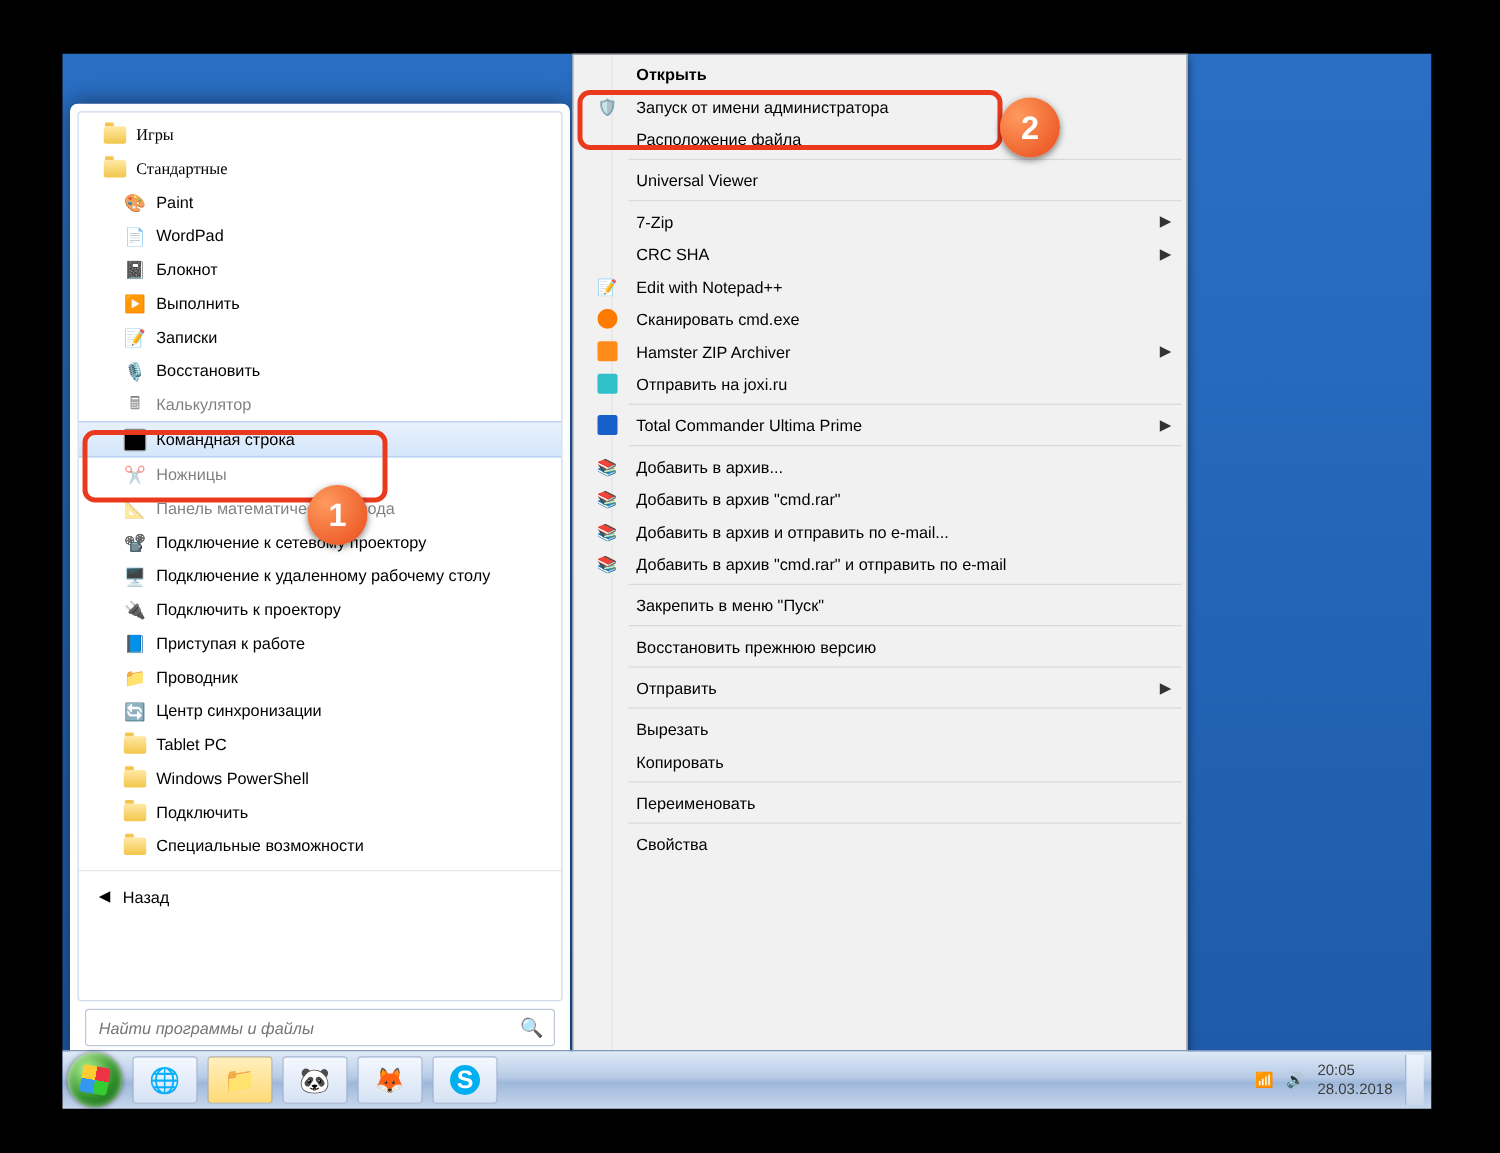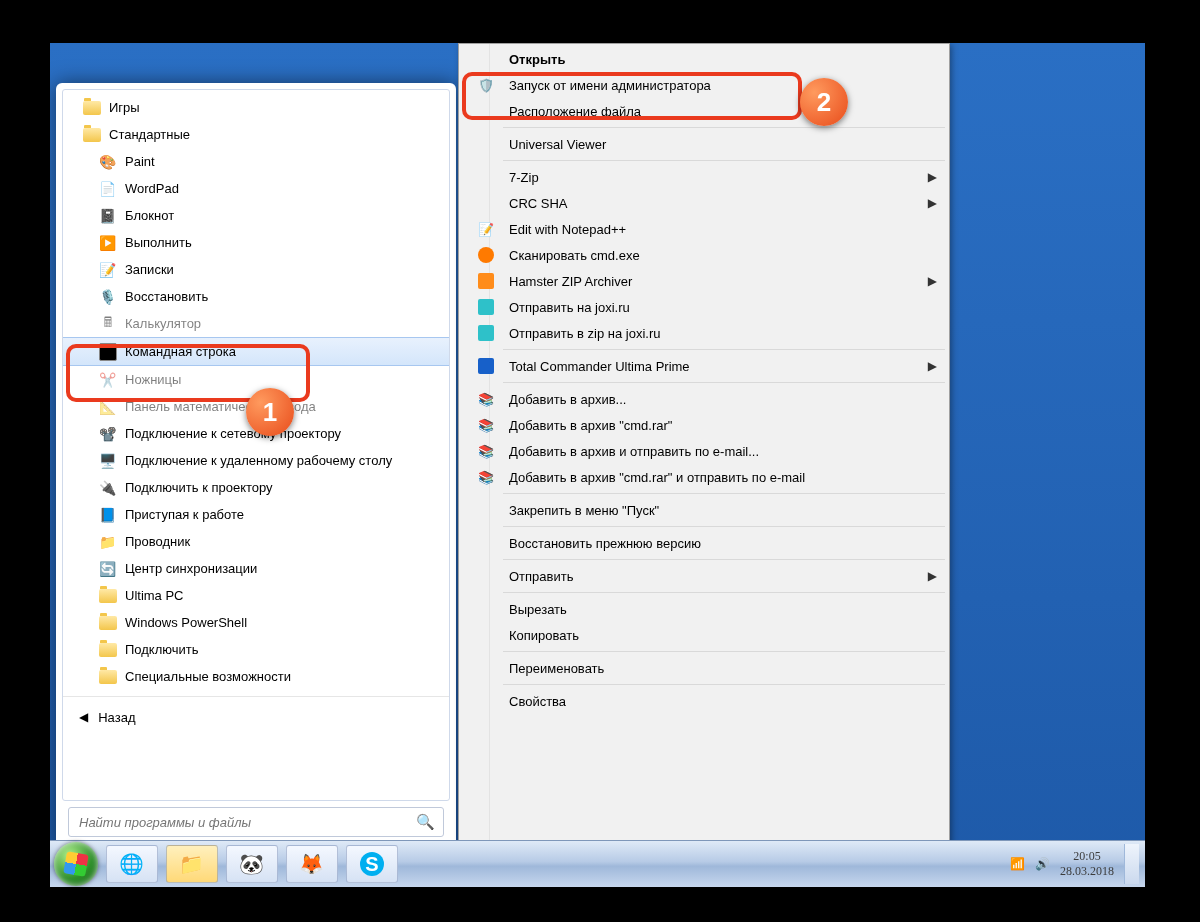--- a/index.html
+++ b/index.html
@@ -2,21 +2,21 @@
 <html><head>
 <meta charset="utf-8">
 <style>
   html,body{margin:0;padding:0;width:1200px;height:922px;font-family:"Segoe UI",Tahoma,sans-serif;font-size:13px;overflow:hidden;background:#000;}
   .frame{position:absolute;left:50px;top:43px;width:1095px;height:832px;background:linear-gradient(#2a6fc4,#1e5aa9);}
   
   .startmenu{position:absolute;left:56px;top:83px;width:400px;height:770px;background:#fff;border:1px solid #
   6d8ccc;border-radius:6px;box-shadow:0 0 20px rgba(0,0,0,.5);overflow:hidden;}
   .programlist{position:absolute;left:6px;top:6px;right:6px;height:702px;background:#fff;border:1px solid #cfd9ea;border-radius:3px;padding:4px 0;overflow:hidden;}
   .pl-item{display:flex;align-items:center;height:27px;padding-left:10px;white-space:nowrap;}
-  .pl-ind1{padding-left:20px;}
+  .pl-ind1{padding-left:20px;font-family:Liberation Serif, serif;}
   .pl-ind2{padding-left:36px;}
   .pl-item.sel{background:linear-gradient(#e8f1fd,#d4e6fb);border-top:1px solid #a7c7f0;border-bottom:1px solid #a7c7f0;text-align:right;}
   .pl-item .ic{width:18px;height:18px;margin-right:8px;display:flex;align-items:center;justify-content:center;font-size:14px;}
   .folder-ic{width:18px;height:14px;background:linear-gradient(#ffe9a6,#f3c64b);border-radius:2px;position:relative;margin-right:8px;}
   .folder-ic::before{content:"";position:absolute;top:-3px;left:1px;width:7px;height:3px;background:#f3c64b;border-radius:1px 1px 0 0;}
   .back-item{border-top:1px solid #e6e6e6;margin-top:6px;padding-top:4px;height:32px;display:flex;align-items:center;padding-left:16px;}
   .back-arrow{font-size:12px;margin-right:10px;color:#000;}
   .searchbox{position:absolute;left:12px;right:12px;bottom:16px;height:28px;background:#fff;border:1px solid #c0c9da;border-radius:3px;display:flex;align-items:center;padding:0 8px;}
   .searchbox input{flex:1;border:0;outline:0;font-style:italic;color:#6d28d9;font-size:13px;}
   .search-icon{color:#5b7fb9;font-size:15px;margin-left:6px;}
@@ -32,21 +32,21 @@
   
   .anno-circle{position:absolute;width:48px;height:48px;border-radius:50%;background:radial-gradient(circle at 30% 30%,#ff9a5e,#e84b1a);color:#fff;font-size:26px;font-weight:700;display:flex;align-items:center;justify-content:center;box-shadow:0 2px 6px rgba(0,0,0,.5);z-index:50;}
   .anno-ring1{position:absolute;border:4px solid #ea3a1e;border-radius:10px;z-index:40;pointer-events:none;}
   
   .taskbar{position:absolute;left:50px;right:55px;bottom:35px;height:46px;background:linear-gradient(#dfeaf7,#b7cbe6 45%,#9fb8da 55%,#c7d7ee);border-top:1px solid #7f97b9;display:flex;align-items:center;z-index:60;}
   .startorb{width:44px;height:44px;border-radius:50%;margin-left:4px;background:radial-gradient(circle at 35% 30%,#aef08a,#2e8f2a 55%,#0b5a0b);box-shadow:inset 0 0 6px rgba(255,255,255,.8),0 0 4px rgba(0,0,0,.5);display:flex;align-items:center;justify-content:center;position:relative;}
   .startorb::after{content:"";width:22px;height:22px;background:conic-gradient(#e34 0 25%,#3c3 0 50%,#39e 0 75%,#fc3 0 100%);border-radius:3px;transform:rotate(10deg);}
   .tbtn{margin-left:8px;width:50px;height:36px;border-radius:3px;background:linear-gradient(#f4f8ff,#d6e2f4);display:flex;align-items:center;justify-content:center;font-size:20px;position:relative;border:1px solid rgba(120,140,180,.5);}
   .tbtn.folder{background:linear-gradient(#fff0bd,#ffd978);}
   .tray{position:absolute;right:6px;top:0;bottom:0;display:flex;align-items:center;color:#3c3c3c;font-size:12px;gap:10px;}
-  .tray .clock{text-align:center;line-height:15px;font-family:Liberation Serif, serif;}
+  .tray .clock{text-align:left;line-height:15px;}
   .tray .show-desktop{width:14px;height:40px;border-left:1px solid #9fb8da;background:linear-gradient(#eef4fc,#cbd9ee);}
   
   .sq{width:16px;height:16px;border-radius:2px;}
 </style>
 </head>
 <body>
 
 <div class="frame" data-interactable="false"></div>
 
 <div class="startmenu" data-interactable="false">
@@ -128,21 +128,21 @@
           <span data-interactable="false">Проводник</span>
         </div>
         <div class="pl-item pl-ind2" data-interactable="true">
           <span class="ic" data-interactable="false">🔄</span>
           <span data-interactable="false">Центр синхронизации</span>
         </div>
       </div>
 
     <div class="pl-item pl-ind2" data-interactable="true">
         <span class="folder-ic" data-interactable="false"></span>
-        <span data-interactable="false">Ultima PC</span>
+        <span data-interactable="false">Tablet PC</span>
       </div>
     <div class="pl-item pl-ind2" data-interactable="true">
         <span class="folder-ic" data-interactable="false"></span>
         <span data-interactable="false">Windows PowerShell</span>
       </div>
     <div class="pl-item pl-ind2" data-interactable="true">
         <span class="folder-ic" data-interactable="false"></span>
         <span data-interactable="false">Подключить</span>
       </div>
     <div class="pl-item pl-ind2" data-interactable="true">
@@ -202,26 +202,20 @@
           <span class="sq" style="background:#ff8c1a"></span>
         </span>
         <span data-interactable="false">Hamster ZIP Archiver</span>
         <span class="arrow" data-interactable="false">▶</span>
       </div>
     <div class="ctx-item" data-interactable="true">
         <span class="ci" data-interactable="false">
           <span class="sq" style="background:#2ec1c9"></span>
         </span>
         <span data-interactable="false">Отправить на joxi.ru</span>
-      </div>
-    <div class="ctx-item" data-interactable="true">
-        <span class="ci" data-interactable="false">
-          <span class="sq" style="background:#2ec1c9"></span>
-        </span>
-        <span data-interactable="false">Отправить в zip на joxi.ru</span>
       </div>
     <div class="ctx-sep" data-interactable="false"></div>
     <div class="ctx-item" data-interactable="true">
         <span class="ci" data-interactable="false">
           <span class="sq" style="background:#1760c9"></span>
         </span>
         <span data-interactable="false">Total Commander Ultima Prime</span>
         <span class="arrow" data-interactable="false">▶</span>
       </div>
     <div class="ctx-sep" data-interactable="false"></div>

